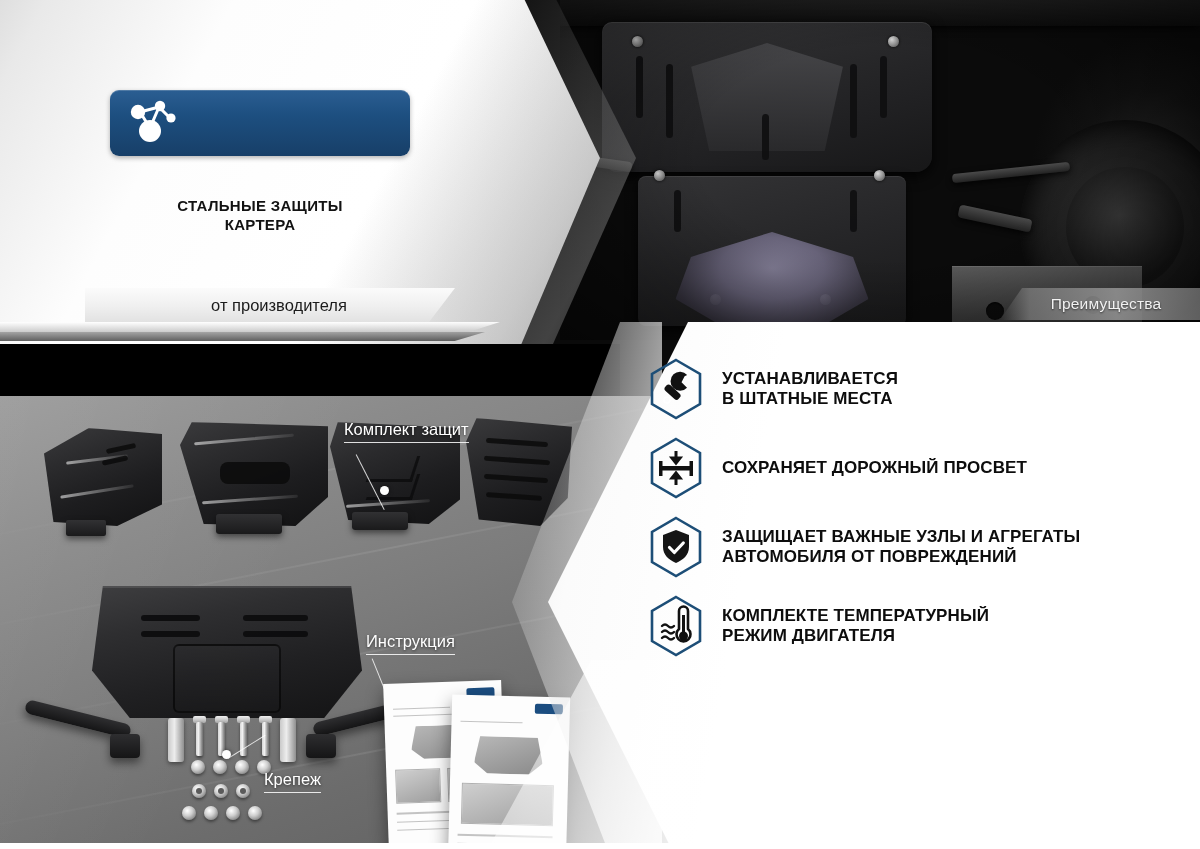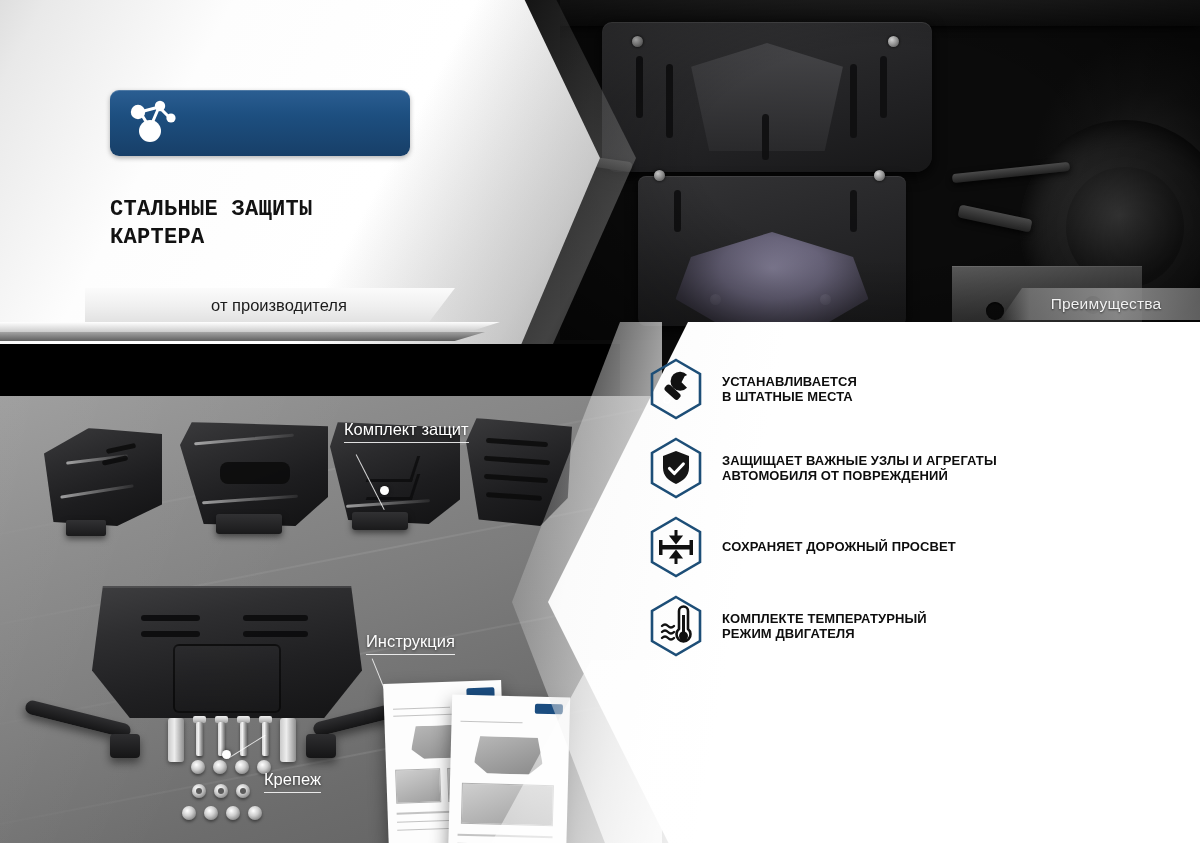--- a/index.html
+++ b/index.html
@@ -240,22 +240,22 @@
   .logo-mark{ position:absolute; left:16px; top:8px; width:52px; height:50px; }
   .logo-word{
     position:absolute; left:74px; top:50%; transform:translateY(-50%);
     color:#fff; font-size:49px; font-weight:bold; letter-spacing:-1px;
     font-family:"Liberation Sans", sans-serif;
     text-shadow:1px 1px 0 rgba(0,0,0,.25);
   }
 
   .headline{
     position:absolute; left:110px; top:196px; width:300px;
-    text-align:left; color:#121212;
-    font-size:22px; font-weight:bold; line-height:1.28; letter-spacing:.3px;font-family:Liberation Mono, monospace;
+    text-align:center; color:#121212;
+    font-size:15px; font-weight:bold; line-height:1.28; letter-spacing:.3px;
   }
 
   .subbar{
     position:absolute; left:85px; top:288px; width:370px; height:34px;
     background:linear-gradient(180deg,#fbfbfb 0%, #f0f0f0 52%, #e2e2e2 100%);
     clip-path:polygon(0 0, 100% 0, 93% 100%, 0 100%);
     display:flex; align-items:center; justify-content:center;
     box-shadow:0 2px 5px rgba(0,0,0,.18);
   }
   .subbar span{ color:#1c1c1c; font-size:16.5px;margin-left:18px; }
@@ -293,21 +293,21 @@
 
   .feature-list{ position:absolute; left:648px; top:358px; width:540px; }
   .feature{
     display:flex; align-items:center; gap:18px; margin-bottom:17px; min-height:58px;
   }
   .hexicon{
     position:relative; width:56px; height:62px; flex:0 0 56px;
   }
   .hexicon svg{ display:block; width:56px; height:62px; }
   .feature-text{
-    color:#0d0d0d; font-weight:bold; font-size:13px; line-height:1.18;
+    color:#0d0d0d; font-weight:bold; font-size:17px; line-height:1.18;
     letter-spacing:.1px;
   }
   .feature-text .l2{ display:block; }
   
   .bl-wedge{
     position:absolute; left:430px; top:660px; width:260px; height:200px;
     background:linear-gradient(110deg, rgba(255,255,255,0) 0%, rgba(255,255,255,.55) 45%, rgba(255,255,255,.95) 100%);
     clip-path:polygon(62% 0, 100% 0, 100% 100%, 20% 100%);
   }
   .bottom-white{
@@ -520,43 +520,43 @@
       <span class="feature-text">
         <span>УСТАНАВЛИВАЕТСЯ</span>
         <span class="l2">В ШТАТНЫЕ МЕСТА</span>
       </span>
     </div>
 
     <div class="feature">
       <span class="hexicon">
         <svg viewBox="0 0 56 62" xmlns="http://www.w3.org/2000/svg">
           <polygon points="28,2 52,16 52,46 28,60 4,46 4,16" fill="none" stroke="#1d4e77" stroke-width="2.6"></polygon>
-          <path d="M28 14 l13 5 v12 c0 8 -6 13 -13 16 c-7 -3 -13 -8 -13 -16 V19 z" fill="#151515"></path>
-          <path d="M21.5 31.5 l4.8 5 l9 -9.5" fill="none" stroke="#ffffff" stroke-width="3.2" stroke-linecap="round" stroke-linejoin="round"></path>
-        </svg>
-      </span>
-      <span class="feature-text">
-        <span>ЗАЩИЩАЕТ ВАЖНЫЕ УЗЛЫ И АГРЕГАТЫ</span>
-        <span class="l2">АВТОМОБИЛЯ ОТ ПОВРЕЖДЕНИЙ</span>
-      </span>
-    </div>
-
-    <div class="feature">
-      <span class="hexicon">
-        <svg viewBox="0 0 56 62" xmlns="http://www.w3.org/2000/svg">
-          <polygon points="28,2 52,16 52,46 28,60 4,46 4,16" fill="none" stroke="#1d4e77" stroke-width="2.6"></polygon>
           <rect x="12" y="29" width="32" height="4.5" fill="#111"></rect>
           <rect x="11" y="24" width="3.5" height="15" fill="#111"></rect>
           <rect x="41.5" y="24" width="3.5" height="15" fill="#111"></rect>
           <path d="M28 14 v8 M24 21 l4 5 l4 -5 z" stroke="#111" stroke-width="3" fill="#111"></path>
           <path d="M28 48 v-8 M24 41 l4 -5 l4 5 z" stroke="#111" stroke-width="3" fill="#111"></path>
         </svg>
       </span>
       <span class="feature-text">
         <span>СОХРАНЯЕТ ДОРОЖНЫЙ ПРОСВЕТ</span>
+      </span>
+    </div>
+
+    <div class="feature">
+      <span class="hexicon">
+        <svg viewBox="0 0 56 62" xmlns="http://www.w3.org/2000/svg">
+          <polygon points="28,2 52,16 52,46 28,60 4,46 4,16" fill="none" stroke="#1d4e77" stroke-width="2.6"></polygon>
+          <path d="M28 14 l13 5 v12 c0 8 -6 13 -13 16 c-7 -3 -13 -8 -13 -16 V19 z" fill="#151515"></path>
+          <path d="M21.5 31.5 l4.8 5 l9 -9.5" fill="none" stroke="#ffffff" stroke-width="3.2" stroke-linecap="round" stroke-linejoin="round"></path>
+        </svg>
+      </span>
+      <span class="feature-text">
+        <span>ЗАЩИЩАЕТ ВАЖНЫЕ УЗЛЫ И АГРЕГАТЫ</span>
+        <span class="l2">АВТОМОБИЛЯ ОТ ПОВРЕЖДЕНИЙ</span>
       </span>
     </div>
 
     <div class="feature">
       <span class="hexicon">
         <svg viewBox="0 0 56 62" xmlns="http://www.w3.org/2000/svg">
           <polygon points="28,2 52,16 52,46 28,60 4,46 4,16" fill="none" stroke="#1d4e77" stroke-width="2.6"></polygon>
           <path d="M31 16 a4.5 4.5 0 0 1 9 0 v18 a7 7 0 1 1 -9 0 z" fill="none" stroke="#111" stroke-width="2.6"></path>
           <rect x="34" y="20" width="3" height="20" fill="#111"></rect>
           <circle cx="35.5" cy="41" r="4.5" fill="#111"></circle>

